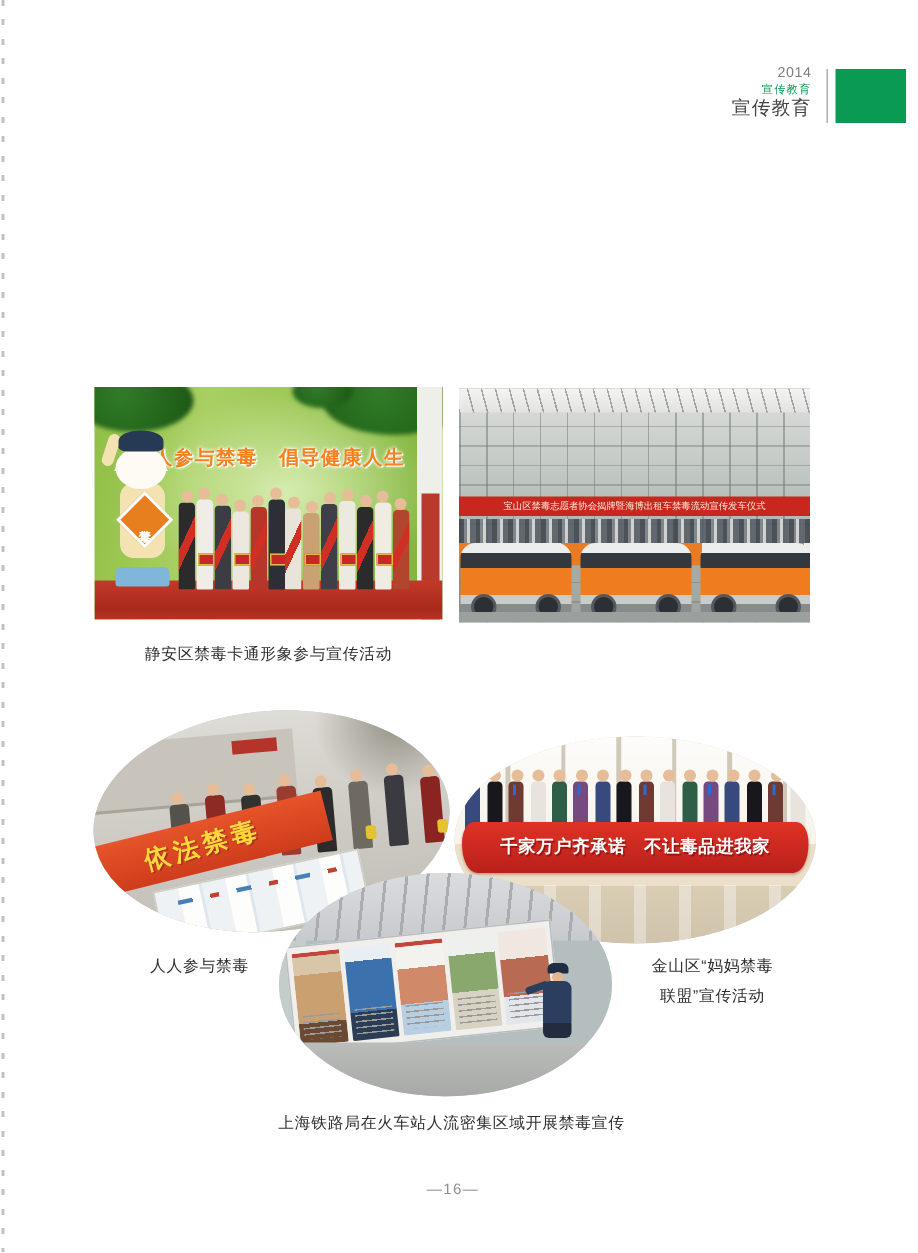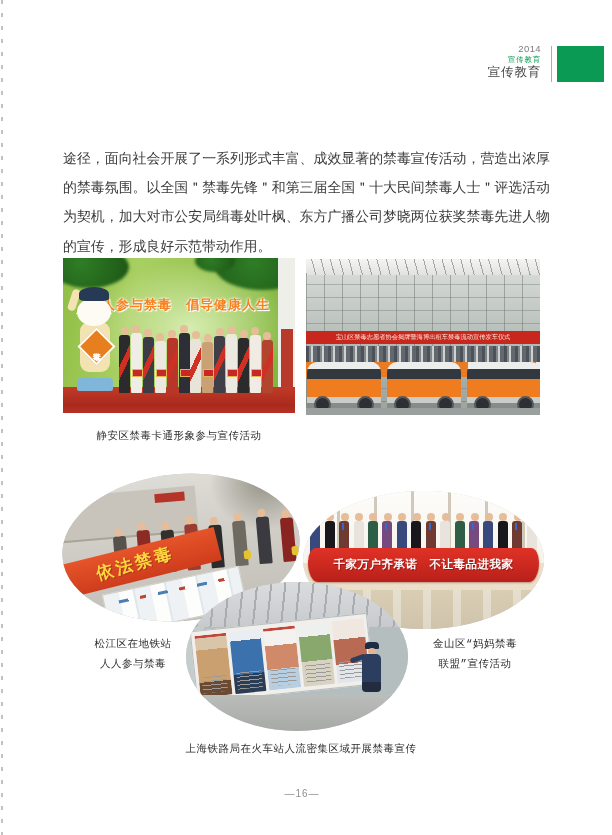--- a/index.html
+++ b/index.html
@@ -18,21 +18,21 @@
   .hdr-section{font-size:12.5px;line-height:14px;color:#454545;font-weight:400;letter-spacing:.8px;margin-top:1px;}
   .hdr-rule{left:551px;top:46px;width:1px;height:36px;background:#aeaeae;}
   .hdr-block{left:557px;top:46px;width:55px;height:36px;background:#0b9a53;}
 
   
   .body-par{left:63px;top:144px;width:487px;font-size:13.9px;line-height:29.2px;
     color:#3b3b3b;text-align:justify;margin:0;letter-spacing:0;}
 
   
   .photo{overflow:hidden;background:#ddd;}
-  .caption{font-family:Liberation Mono, monospace;font-size:10.5px;color:#2f2f2f;
+  .caption{font-family:Liberation Sans, sans-serif;font-size:10.5px;color:#2f2f2f;
     letter-spacing:.5px;text-align:center;line-height:14px;}
   .cap2{line-height:19.5px;}
 
   
   .ph-stage{left:63px;top:258px;width:232px;height:155px;
     background:radial-gradient(ellipse at 55% 45%,#d6ecb0 0%,rgba(214,236,176,0) 55%),
       linear-gradient(100deg,#8fbe44 0%,#a8cf62 30%,#9cc654 55%,#7db23c 100%);}
   .leaf{border-radius:50%;filter:blur(1.5px);background:radial-gradient(circle at 40% 40%,#2f7d26,#1c5414);}
   .leaf.l1{left:-14px;top:-12px;width:80px;height:42px;}
   .leaf.l2{right:-16px;top:-14px;width:96px;height:46px;}
@@ -200,21 +200,20 @@
   <div class="abs edge-dash"></div>
 
   <div class="abs hdr-text">
     <div class="hdr-year">2014</div>
     <div class="hdr-part">宣传教育</div>
     <div class="hdr-section">宣传教育</div>
   </div>
   <div class="abs hdr-rule"></div>
   <div class="abs hdr-block"></div>
 
-  <p class="abs body-par">途径，面向社会开展了一系列形式丰富、成效显著的禁毒宣传活动，营造出浓厚的禁毒氛围。以全国＂禁毒先锋＂和第三届全国＂十大民间禁毒人士＂评选活动为契机，加大对市公安局缉毒处叶枫、东方广播公司梦晓两位获奖禁毒先进人物的宣传，形成良好示范带动作用。</p>
 
   <div class="abs photo ph-stage">
     <div class="abs leaf l1"></div>
     <div class="abs leaf l2"></div>
     <div class="abs leaf l3"></div>
     <div class="abs stage-wallR"></div>
     <div class="abs stage-redcol"></div>
     <div class="abs stage-title">人人参与禁毒　倡导健康人生</div>
     <div class="abs carpet"></div>
     <div class="abs stage-people">
@@ -274,21 +273,20 @@
       <div class="person"></div>
       <div class="person"></div>
       <div class="person"></div>
     </div>
     <div class="abs sj-banner">
       <span>依法禁毒</span>
     </div>
     <div class="abs sj-boards"></div>
   </div>
   <div class="abs caption cap2 cap-sj">
-    <div>松江区在地铁站</div>
     <div>人人参与禁毒</div>
   </div>
 
   <div class="abs oval ov-js">
     <div class="abs js-room" style="position:absolute;inset:0;"></div>
     <div class="abs js-windows"></div>
     <div class="abs js-people">
       <div class="person"></div>
       <div class="person"></div>
       <div class="person"></div>

